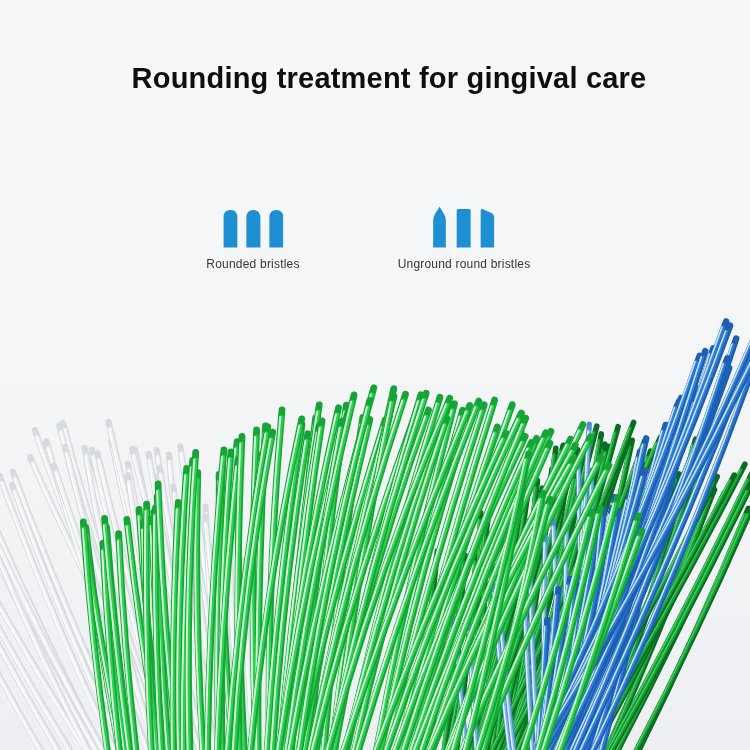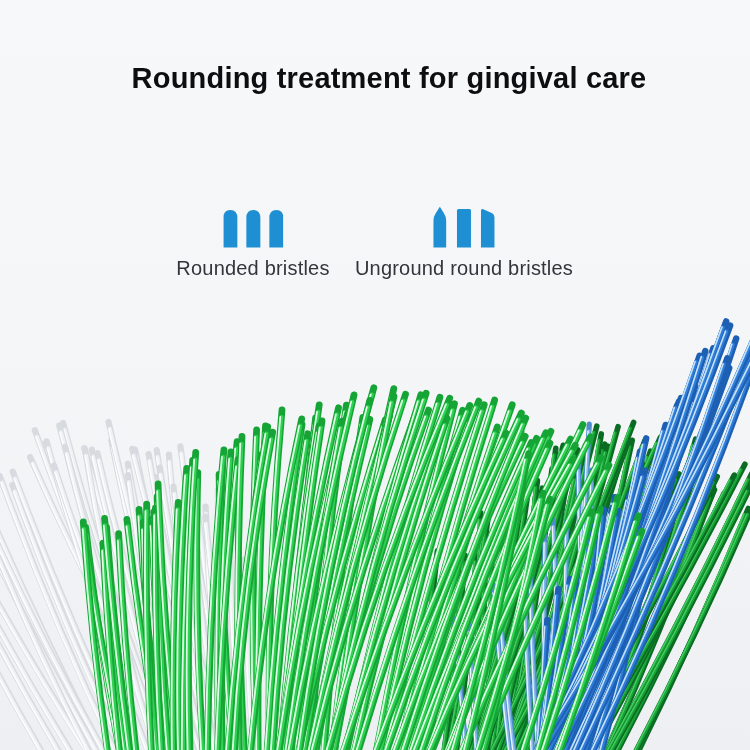--- a/index.html
+++ b/index.html
@@ -12,21 +12,21 @@
     position:absolute;top:62px;left:0;right:0;margin:0;
     text-align:center;font-size:29px;font-weight:bold;color:#0e0e10;
     letter-spacing:0.2px;z-index:3;padding-left:28px;
   }
   .feature{
     position:absolute;top:204px;transform:translateX(-50%);
     display:flex;flex-direction:column;align-items:center;z-index:3;
   }
   .feature .icon{height:44px;display:block;}
   .feature .caption{
-    margin-top:9px;font-size:20px;color:#34353b;white-space:nowrap;
+    margin-top:9px;font-size:12px;color:#34353b;white-space:nowrap;
     letter-spacing:0.2px;
   }
   #feature-rounded{left:253px;}
   #feature-unground{left:464px;}
   #bristles{position:absolute;left:0;top:0;z-index:1;}
 </style>
 </head>
 <body>
 
 <div class="stage">

